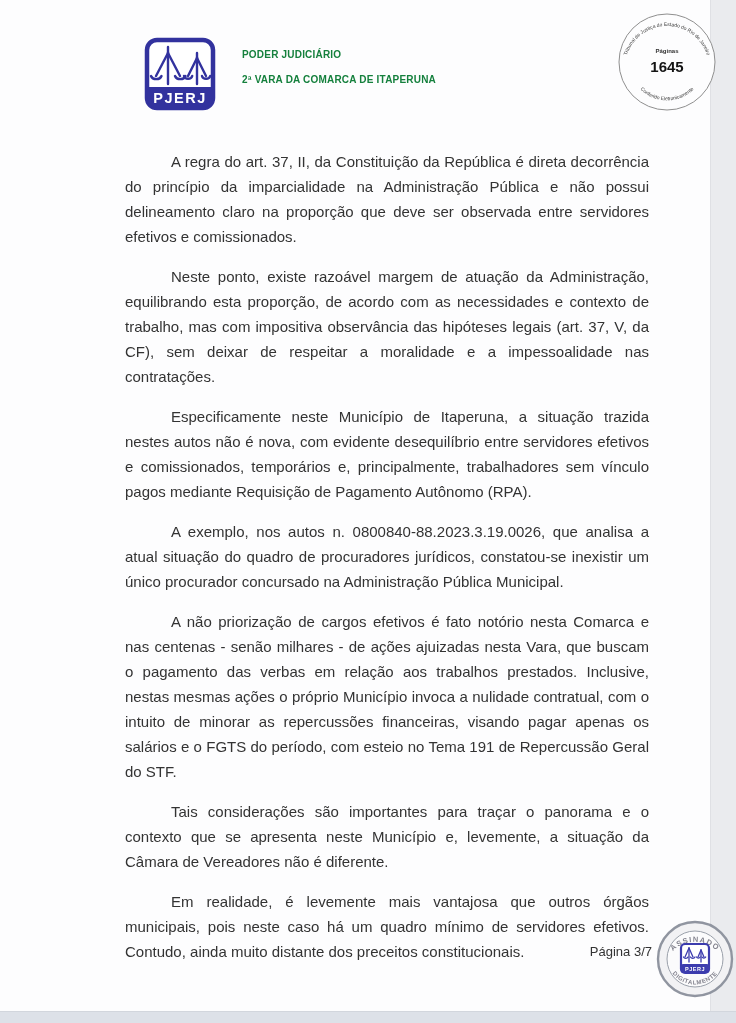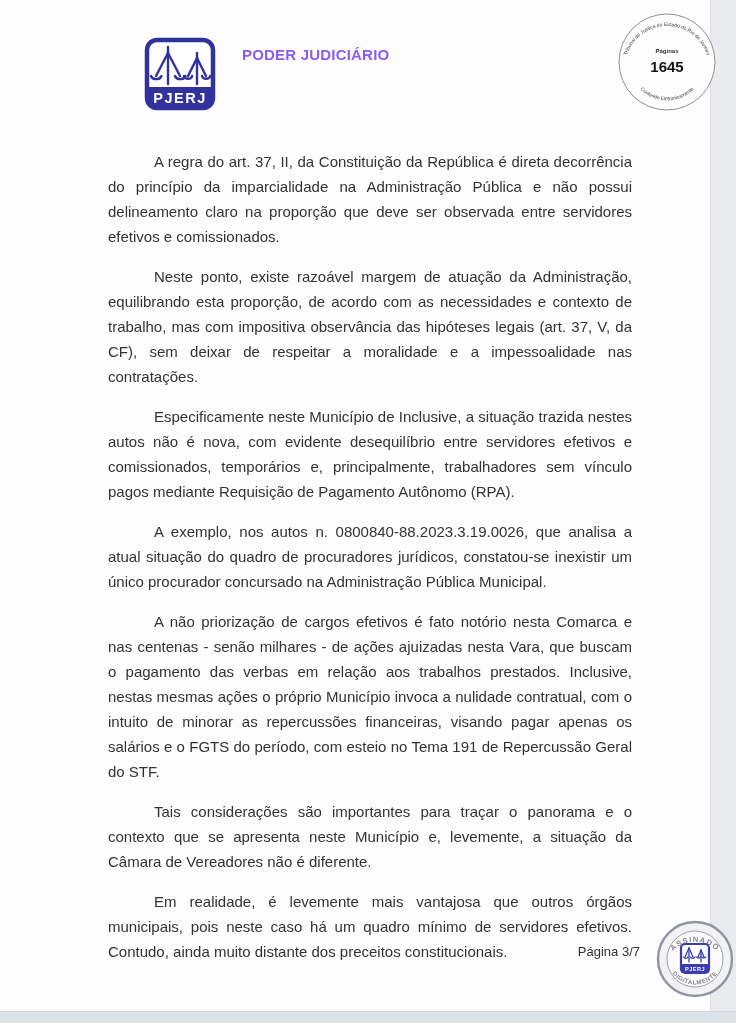--- a/index.html
+++ b/index.html
@@ -18,36 +18,36 @@
     background:#eaebee;border-left:1px solid #dfe0e4;
   }
   .edge-bottom{
     position:absolute;left:0;bottom:0;width:736px;height:11px;
     background:#dde1e8;border-top:1px solid #d2d6dd;
   }
   
   .logo-box{position:absolute;left:144px;top:37px;width:72px;height:74px;}
   .org-lines{
     position:absolute;left:242px;top:42px;
-    font-size:15px;font-weight:bold;color:#8b5cf6;
+    font-size:10px;font-weight:bold;color:#15803d;
     letter-spacing:.2px;
   }
   .org-lines .line{height:25px;line-height:25px;white-space:nowrap;}
   
   .page-stamp{position:absolute;left:617px;top:12px;width:100px;height:100px;z-index:2;}
   
   .content{
-    position:absolute;left:108px;top:149px;width:524px;
+    position:absolute;left:125px;top:149px;width:524px;
     color:#333333;font-size:15px;line-height:25px;
     text-align:justify;
   }
   .content p{margin:0 0 15px 0;text-indent:46px;}
   
   .footer-page{
-    position:absolute;left:108px;top:944px;width:532px;
+    position:absolute;left:120px;top:944px;width:532px;
     text-align:right;font-size:13px;color:#333;
   }
   .signature-stamp{position:absolute;left:655px;top:919px;width:80px;height:80px;z-index:2;}
 </style>
 </head>
 <body>
 
 <div class="sheet">
 
   <div class="edge-right"></div>
@@ -77,20 +77,21 @@
       <path d="M53 21 V 47"></path>
     </g>
     <g clip-path="url(#logoClip)">
       <rect x="3" y="50" width="66" height="21" fill="#32329e"></rect>
     </g>
     <text x="36" y="66" text-anchor="middle" font-size="14.5" font-weight="bold" fill="#ffffff" letter-spacing="1.5" font-family="Liberation Sans, sans-serif">PJERJ</text>
   </svg>
 
   <div class="org-lines">
     <div class="line">PODER JUDICIÁRIO</div>
+    <div class="line">2ª VARA DA COMARCA DE ITAPERUNA</div>
   </div>
 
   <svg class="page-stamp" viewBox="0 0 100 100">
     <defs>
       <path id="stampArcTop" d="M 8 56 A 42 42 0 0 1 92 56"></path>
       <path id="stampArcBottom" d="M 13 59 A 38 38 0 0 0 87 59"></path>
     </defs>
     <circle cx="50" cy="50" r="48" fill="#fdfdfe" stroke="#8f8f8f" stroke-width="1"></circle>
     <text font-size="5" fill="#3c3c3c" font-family="Liberation Sans, sans-serif">
       <textPath href="#stampArcTop" startOffset="50%" text-anchor="middle">Tribunal de Justiça do Estado do Rio de Janeiro</textPath>
@@ -98,21 +99,21 @@
     <text x="50" y="41" text-anchor="middle" font-size="6" font-weight="bold" fill="#333">Páginas</text>
     <text x="50" y="60" text-anchor="middle" font-size="15" font-weight="bold" fill="#141414">1645</text>
     <text font-size="5" fill="#3c3c3c" font-family="Liberation Sans, sans-serif">
       <textPath href="#stampArcBottom" startOffset="50%" text-anchor="middle">Conferido Eletronicamente</textPath>
     </text>
   </svg>
 
   <main class="content">
     <p>A regra do art. 37, II, da Constituição da República é direta decorrência do princípio da imparcialidade na Administração Pública e não possui delineamento claro na proporção que deve ser observada entre servidores efetivos e comissionados.</p>
     <p>Neste ponto, existe razoável margem de atuação da Administração, equilibrando esta proporção, de acordo com as necessidades e contexto de trabalho, mas com impositiva observância das hipóteses legais (art. 37, V, da CF), sem deixar de respeitar a moralidade e a impessoalidade nas contratações.</p>
-    <p>Especificamente neste Município de Inclusive, a situação trazida nestes autos não é nova, com evidente desequilíbrio entre servidores efetivos e comissionados, temporários e, principalmente, trabalhadores sem vínculo pagos mediante Requisição de Pagamento Autônomo (RPA).</p>
+    <p>Especificamente neste Município de Itaperuna, a situação trazida nestes autos não é nova, com evidente desequilíbrio entre servidores efetivos e comissionados, temporários e, principalmente, trabalhadores sem vínculo pagos mediante Requisição de Pagamento Autônomo (RPA).</p>
     <p>A exemplo, nos autos n. 0800840-88.2023.3.19.0026, que analisa a atual situação do quadro de procuradores jurídicos, constatou-se inexistir um único procurador concursado na Administração Pública Municipal.</p>
     <p>A não priorização de cargos efetivos é fato notório nesta Comarca e nas centenas - senão milhares - de ações ajuizadas nesta Vara, que buscam o pagamento das verbas em relação aos trabalhos prestados. Inclusive, nestas mesmas ações o próprio Município invoca a nulidade contratual, com o intuito de minorar as repercussões financeiras, visando pagar apenas os salários e o FGTS do período, com esteio no Tema 191 de Repercussão Geral do STF.</p>
     <p>Tais considerações são importantes para traçar o panorama e o contexto que se apresenta neste Município e, levemente, a situação da Câmara de Vereadores não é diferente.</p>
     <p>Em realidade, é levemente mais vantajosa que outros órgãos municipais, pois neste caso há um quadro mínimo de servidores efetivos. Contudo, ainda muito distante dos preceitos constitucionais.</p>
   </main>
 
   <div class="footer-page">Página 3/7</div>
 
   <svg class="signature-stamp" viewBox="0 0 80 80">
     <defs>

